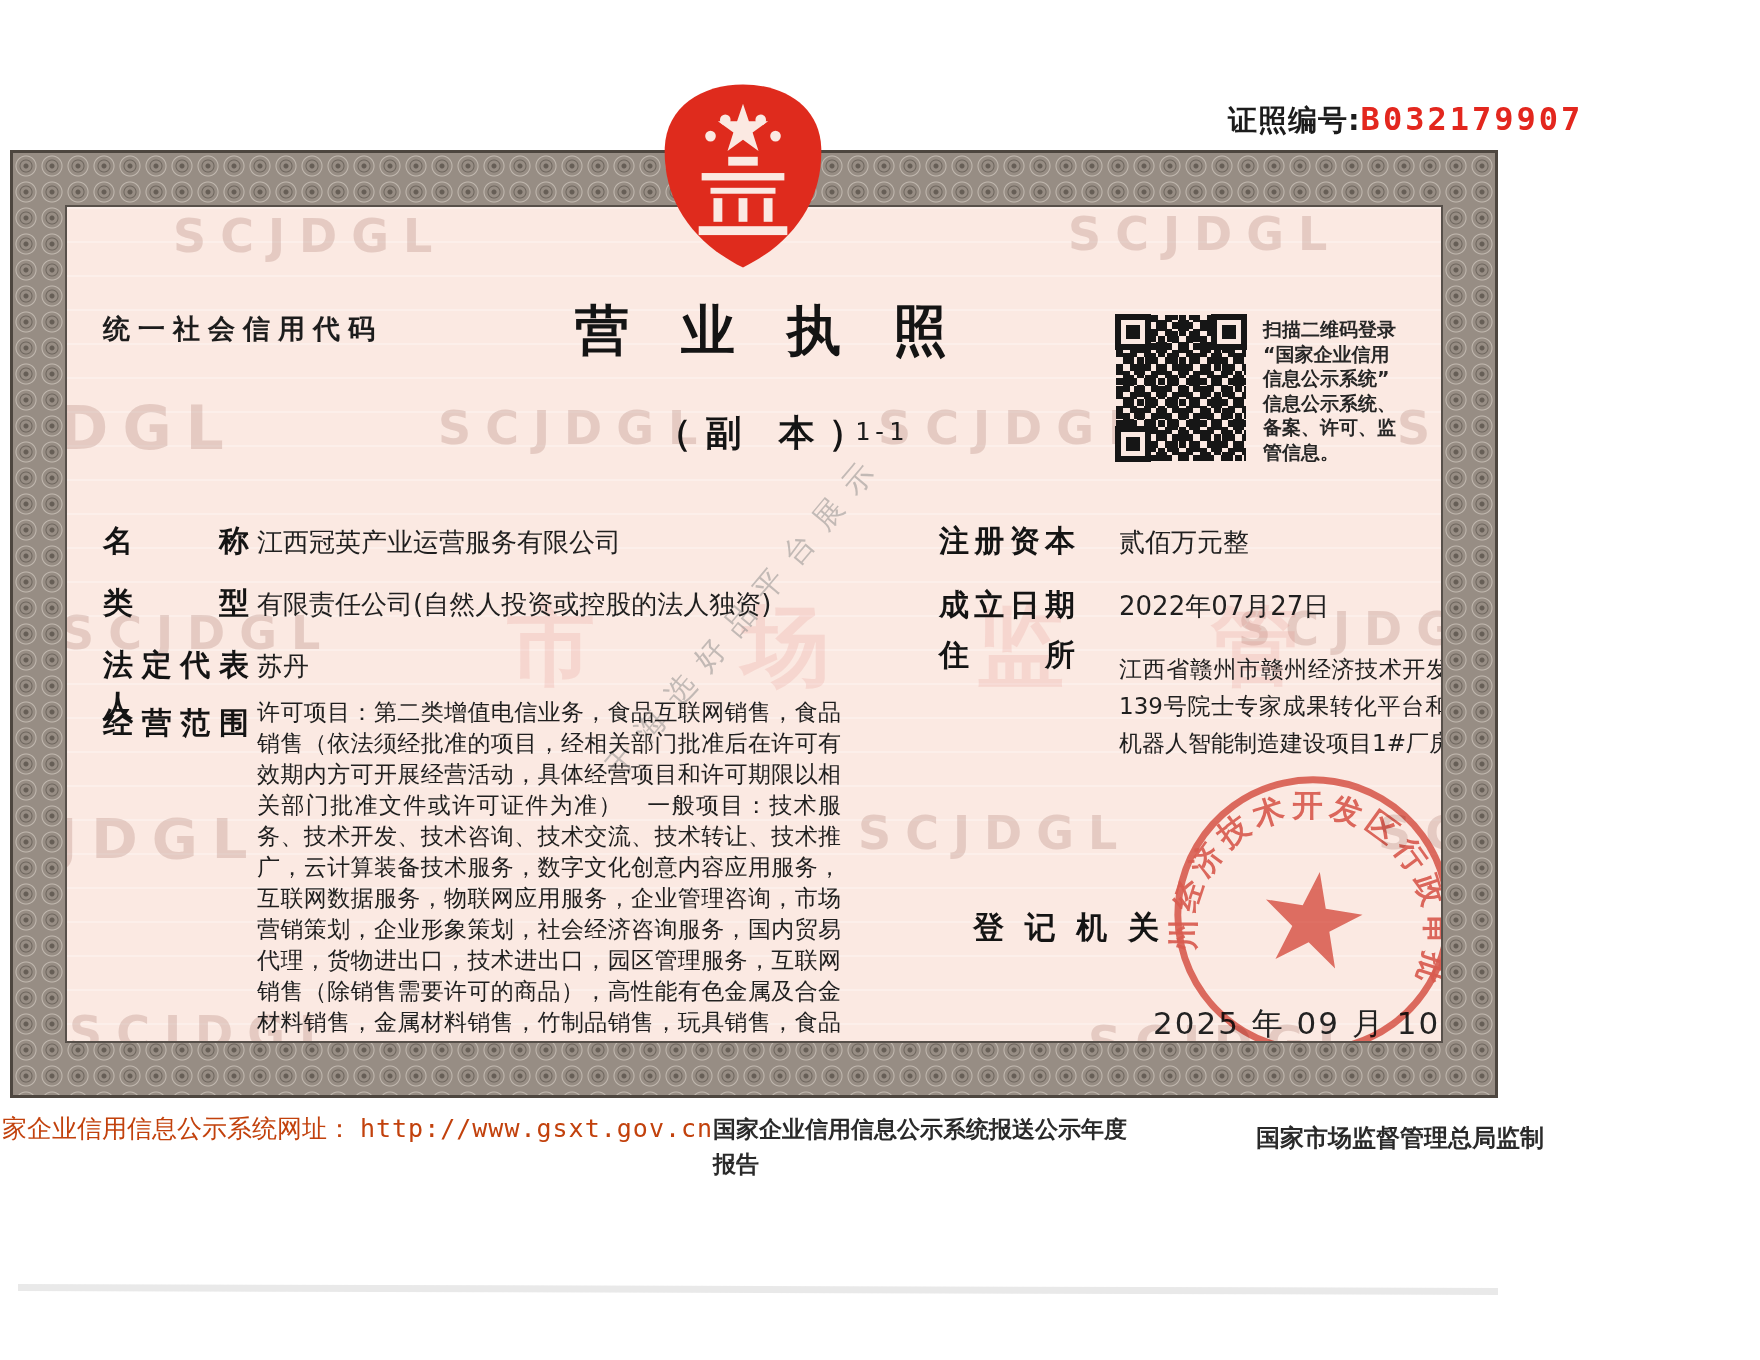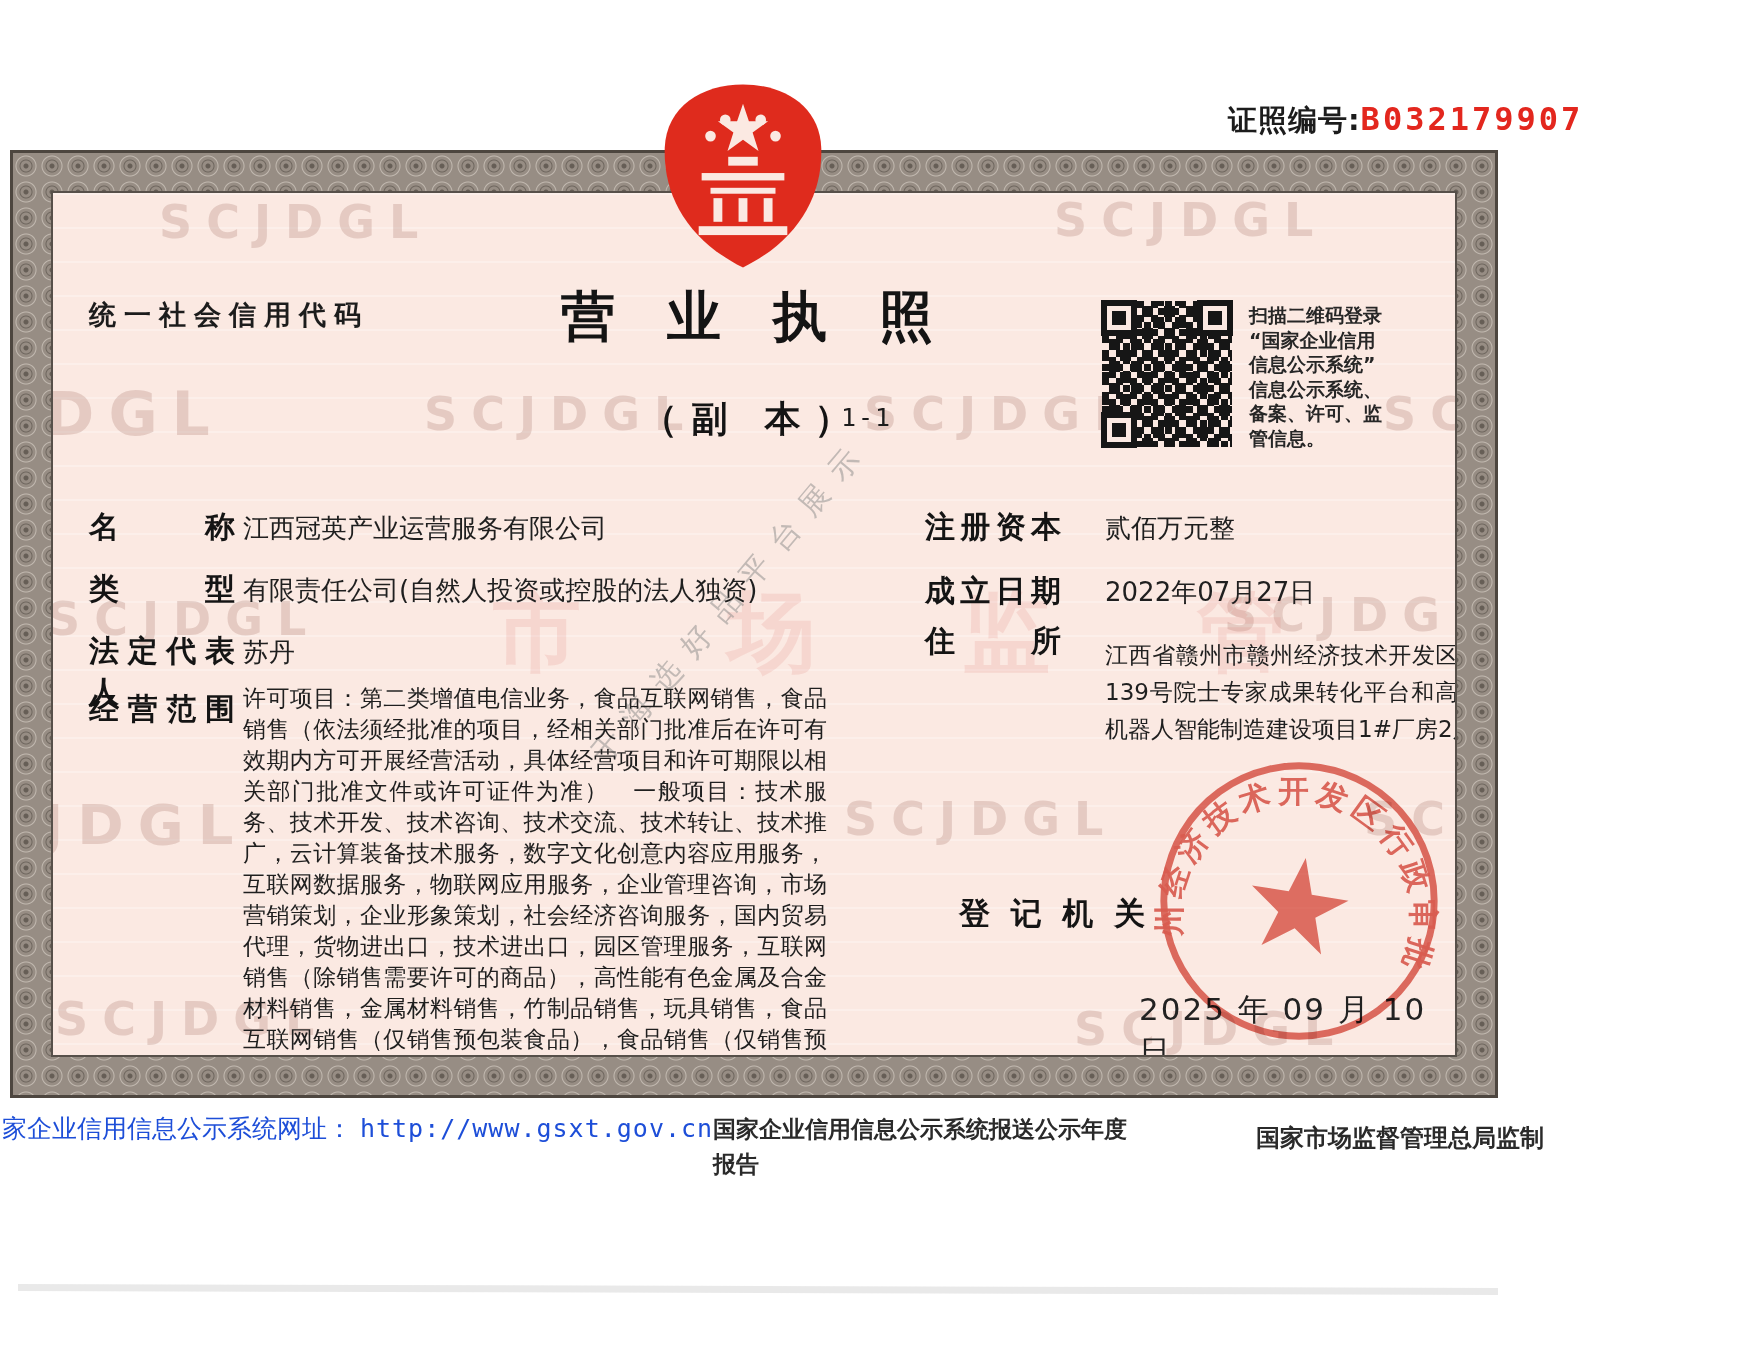--- a/index.html
+++ b/index.html
@@ -13,21 +13,21 @@
   
   .emblem{position:absolute;left:652px;top:80px;width:182px;height:192px;z-index:6;}
 
   
   .cert{position:absolute;left:10px;top:150px;width:1488px;height:948px;
         border:3px solid #4d463f;background-color:#978d84;
         background-image:
           radial-gradient(circle at 13px 13px, #665e56 2px, transparent 3px),
           radial-gradient(circle at 13px 13px, transparent 5px, #6e665e 6px, transparent 7px),
           radial-gradient(circle at 13px 13px, transparent 9px, #c2b9b0 10px, transparent 11px);
-        background-size:26px 26px;box-sizing:border-box;padding:38px;z-index:1;}
+        background-size:26px 26px;box-sizing:border-box;padding:52px;z-index:1;}
   .cert-inner{position:relative;width:100%;height:100%;box-sizing:border-box;
         border:2px solid #57504a;background:#fbe9e2;
         background-image:repeating-linear-gradient(180deg, rgba(255,255,255,.28) 0 2px, transparent 2px 34px);
         overflow:hidden;}
 
   
   .wm{position:absolute;font-size:46px;font-weight:bold;letter-spacing:14px;
       color:rgba(198,160,150,.42);white-space:nowrap;pointer-events:none;}
   .wm-red{position:absolute;left:440px;top:380px;font-size:88px;font-weight:bold;letter-spacing:58px;
       color:rgba(222,120,110,.16);white-space:nowrap;pointer-events:none;}
@@ -68,21 +68,21 @@
 
   .reg-authority{position:absolute;left:906px;top:700px;width:186px;font-size:31px;font-weight:bold;
       text-align:justify;text-align-last:justify;color:#141414;}
   .reg-date{position:absolute;left:1086px;top:796px;font-size:31px;letter-spacing:2px;color:#222;z-index:3;}
 
   
   .seal{position:absolute;left:1098px;top:560px;width:296px;height:296px;transform:rotate(9deg);
       opacity:.92;z-index:4;mix-blend-mode:multiply;}
 
   
-  .footer-left{position:absolute;left:2px;top:1112px;font-size:25px;color:#1d4ed8;}
+  .footer-left{position:absolute;left:2px;top:1112px;font-size:25px;color:#c2410c;}
   .footer-left .url{font-family:"DejaVu Sans Mono","Liberation Mono",monospace;font-size:25px;letter-spacing:1px;}
   .footer-mid{position:absolute;left:713px;top:1112px;width:420px;font-size:23px;font-weight:bold;line-height:35px;color:#2a2a2a;}
   .footer-right{position:absolute;left:1256px;top:1122px;font-size:24px;font-weight:bold;color:#2a2a2a;}
   .smudge{position:absolute;left:18px;top:1286px;width:1480px;height:7px;background:rgba(175,175,175,.28);transform:rotate(.15deg);}
 </style>
 </head>
 <body>
 
 <div class="page">
 

